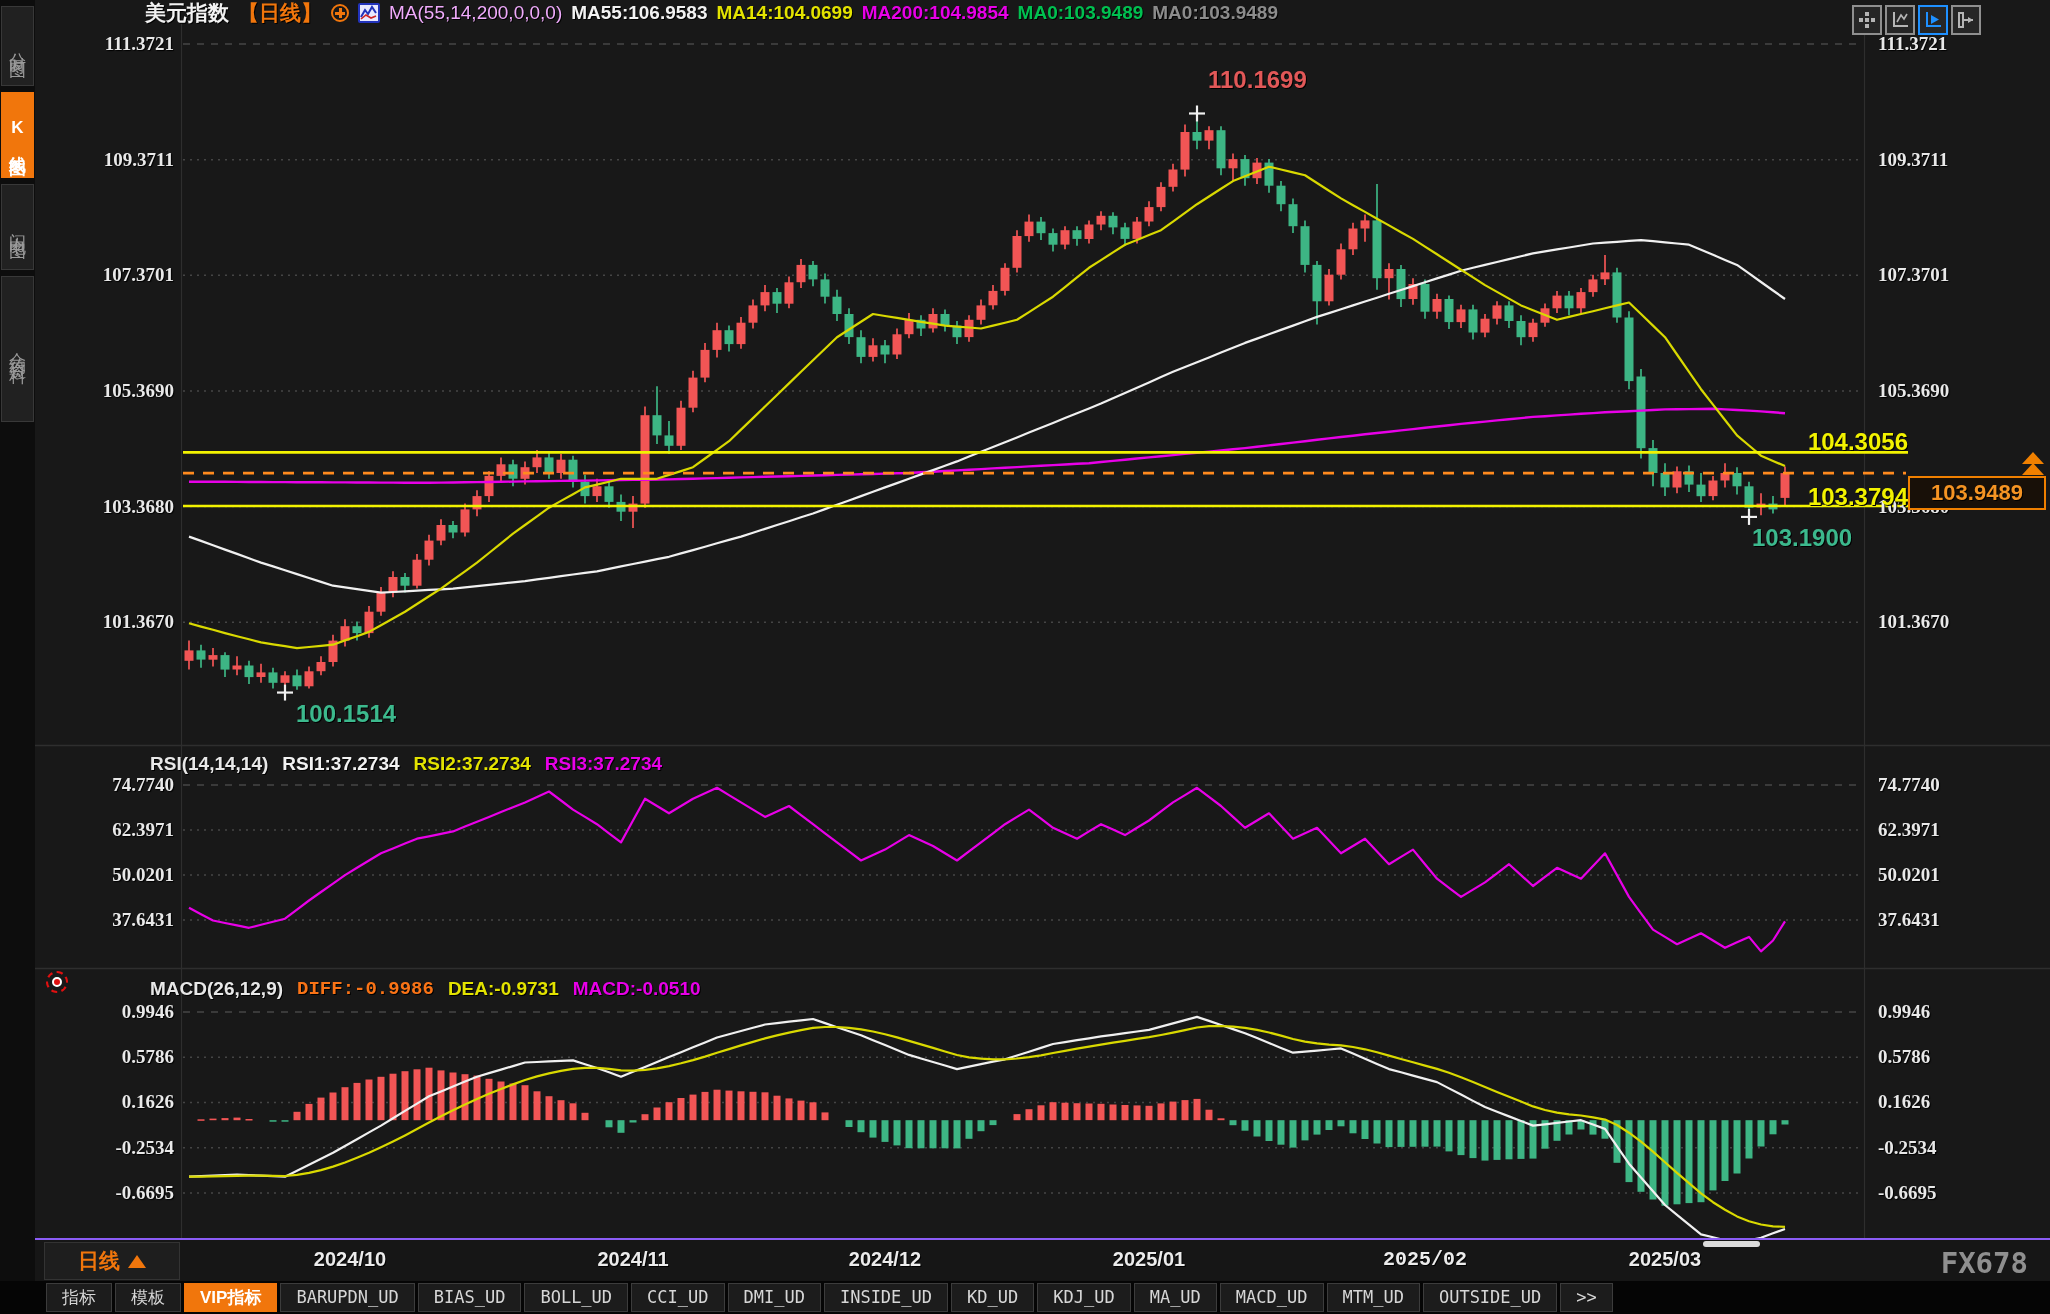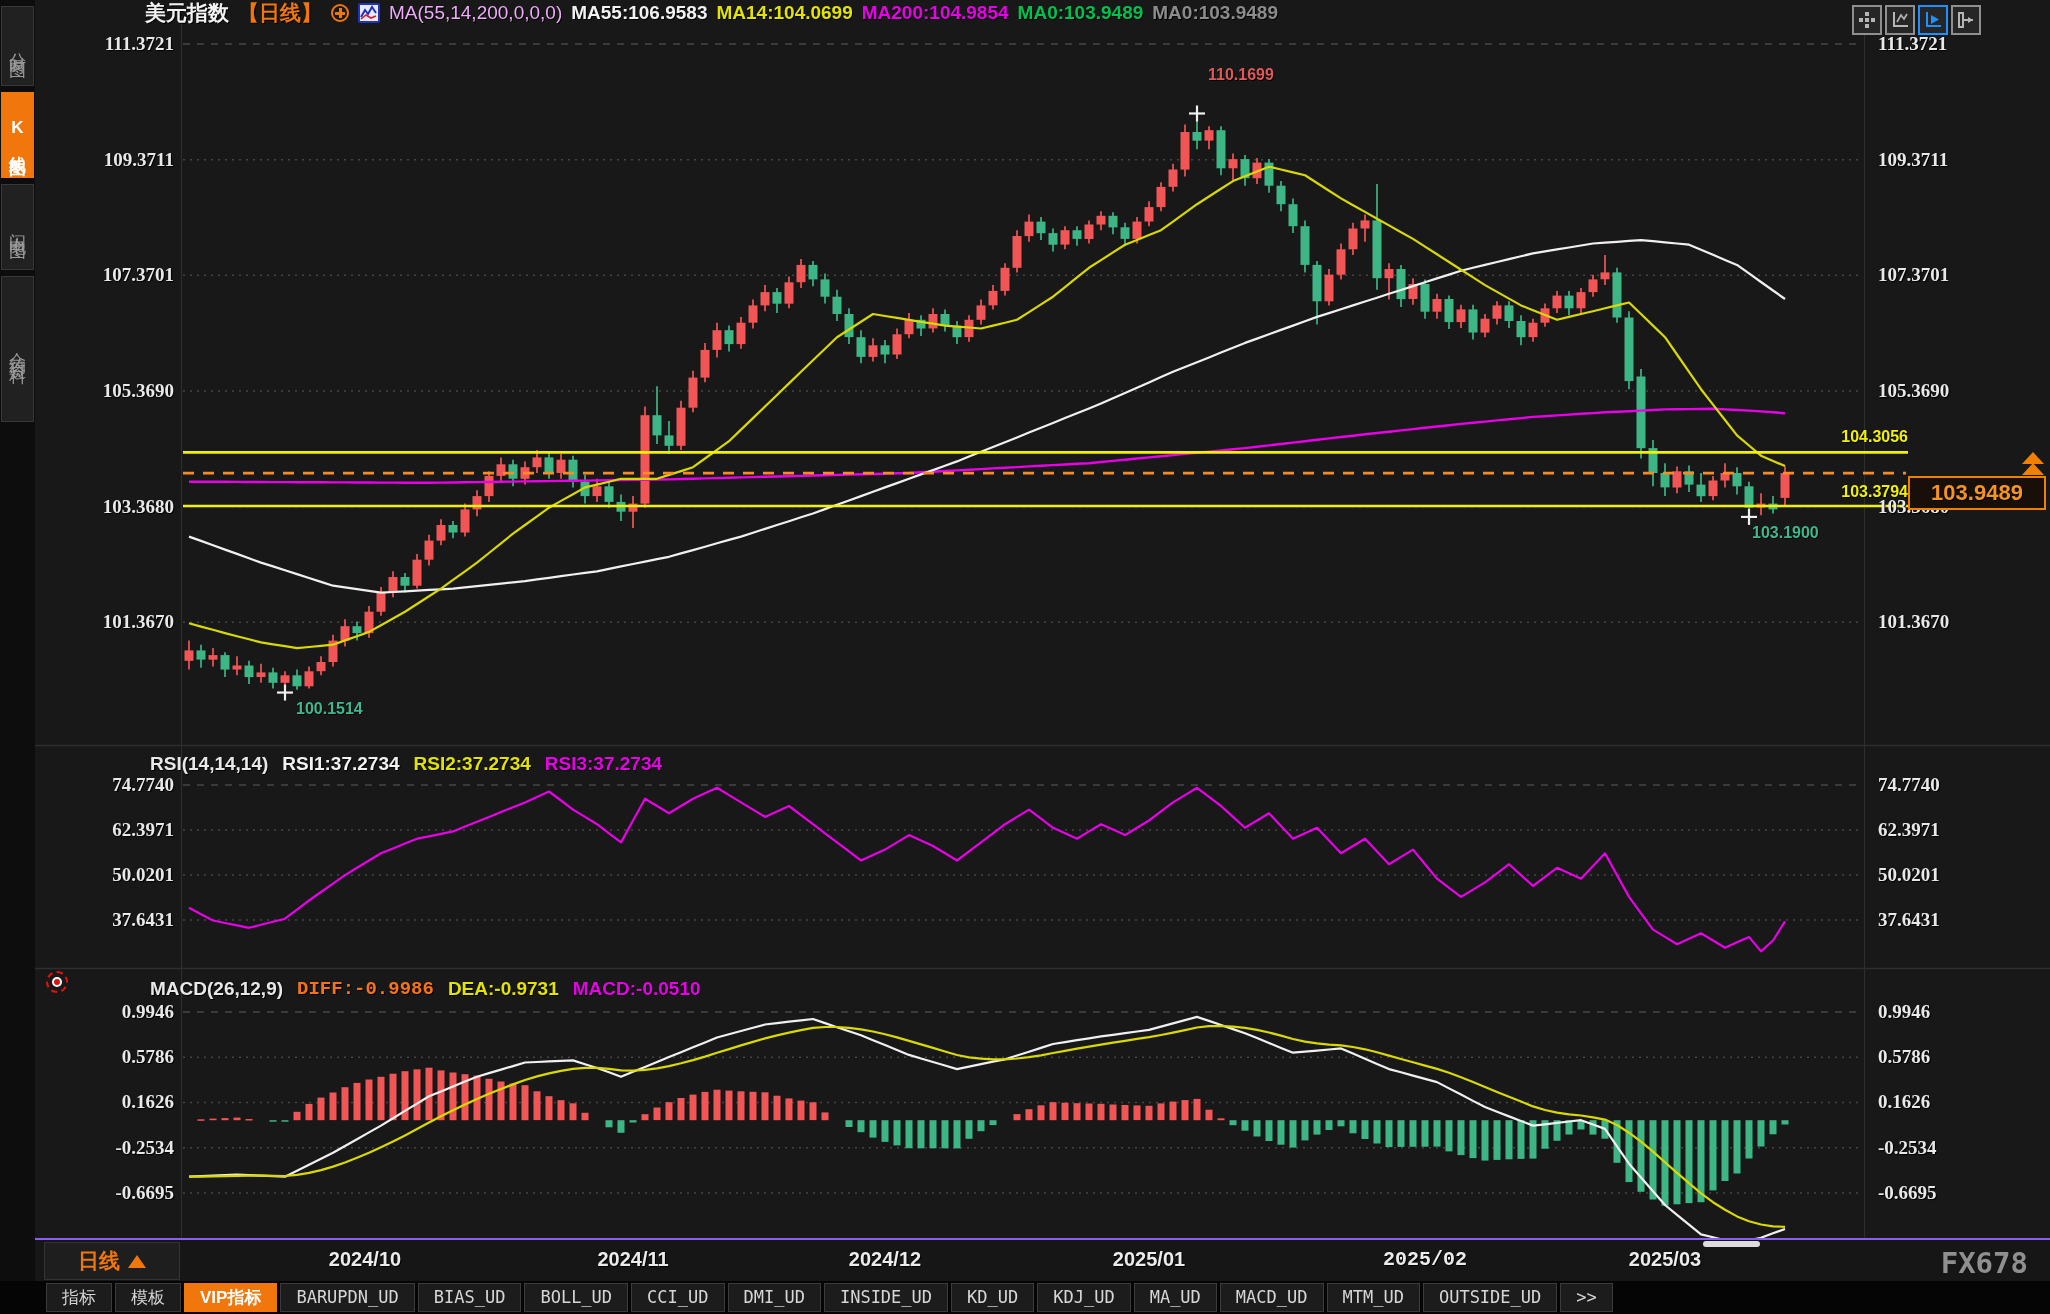--- a/index.html
+++ b/index.html
@@ -33,21 +33,21 @@
             display:flex; align-items:center; justify-content:center; cursor:pointer; }
   .tr-btn.active { border-color:#1e90ff; }
 
   
   .num { position:absolute; font-family:Liberation Serif, serif; font-weight:700; font-size:19px; color:#e9e9e9;
          text-shadow:1px 1px 1px #000; z-index:2; line-height:22px; }
   .yl { left:36px; width:138px; text-align:right; }
   .yr { left:1878px; width:170px; text-align:left; }
 
   
-  .anno { position:absolute; font-weight:700; font-size:16px; z-index:2; text-shadow:1px 1px 0 #000; white-space:nowrap; }
+  .anno { position:absolute; font-weight:700; font-size:24px; z-index:2; text-shadow:1px 1px 0 #000; white-space:nowrap; }
   .anno.red { color:#e25858; }
   .anno.green { color:#3cb98d; }
   .anno.yellow { color:#f2f200; }
   #price-box { position:absolute; left:1908px; top:476px; width:138px; height:34px; z-index:3;
                background:#181008; border:2px solid #f08000; color:#f59423; font-size:22px; font-weight:700;
                display:flex; align-items:center; justify-content:center; text-shadow:1px 1px 0 #000; }
   .up-arrow { position:absolute; left:2022px; top:452px; z-index:3; width:0; height:0;
               border-left:11px solid transparent; border-right:11px solid transparent; border-bottom:12px solid #f08000; }
   .up-arrow.second { top:463px; }
 
@@ -627,21 +627,21 @@
   <div class="num yr" style="top:1046px">0.5786</div>
   <div class="num yr" style="top:1091px">0.1626</div>
   <div class="num yr" style="top:1137px">-0.2534</div>
   <div class="num yr" style="top:1182px">-0.6695</div>
 
   <div id="date-axis">
     <div id="period-box">
       <span class="label">日线</span>
       <span class="tri-up"></span>
     </div>
-    <div class="x-label" style="left:265px;">2024/10</div>
+    <div class="x-label" style="left:250px;">2024/10</div>
     <div class="x-label" style="left:533px;">2024/11</div>
     <div class="x-label" style="left:785px;">2024/12</div>
     <div class="x-label" style="left:1049px;">2025/01</div>
     <div class="x-label" style="left:1325px;font-family:Liberation Mono, monospace;">2025/02</div>
     <div class="x-label" style="left:1565px;">2025/03</div>
     <div id="scroll-thumb"></div>
     <div id="watermark">FX678</div>
   </div>
 
   <div id="toolbar">

